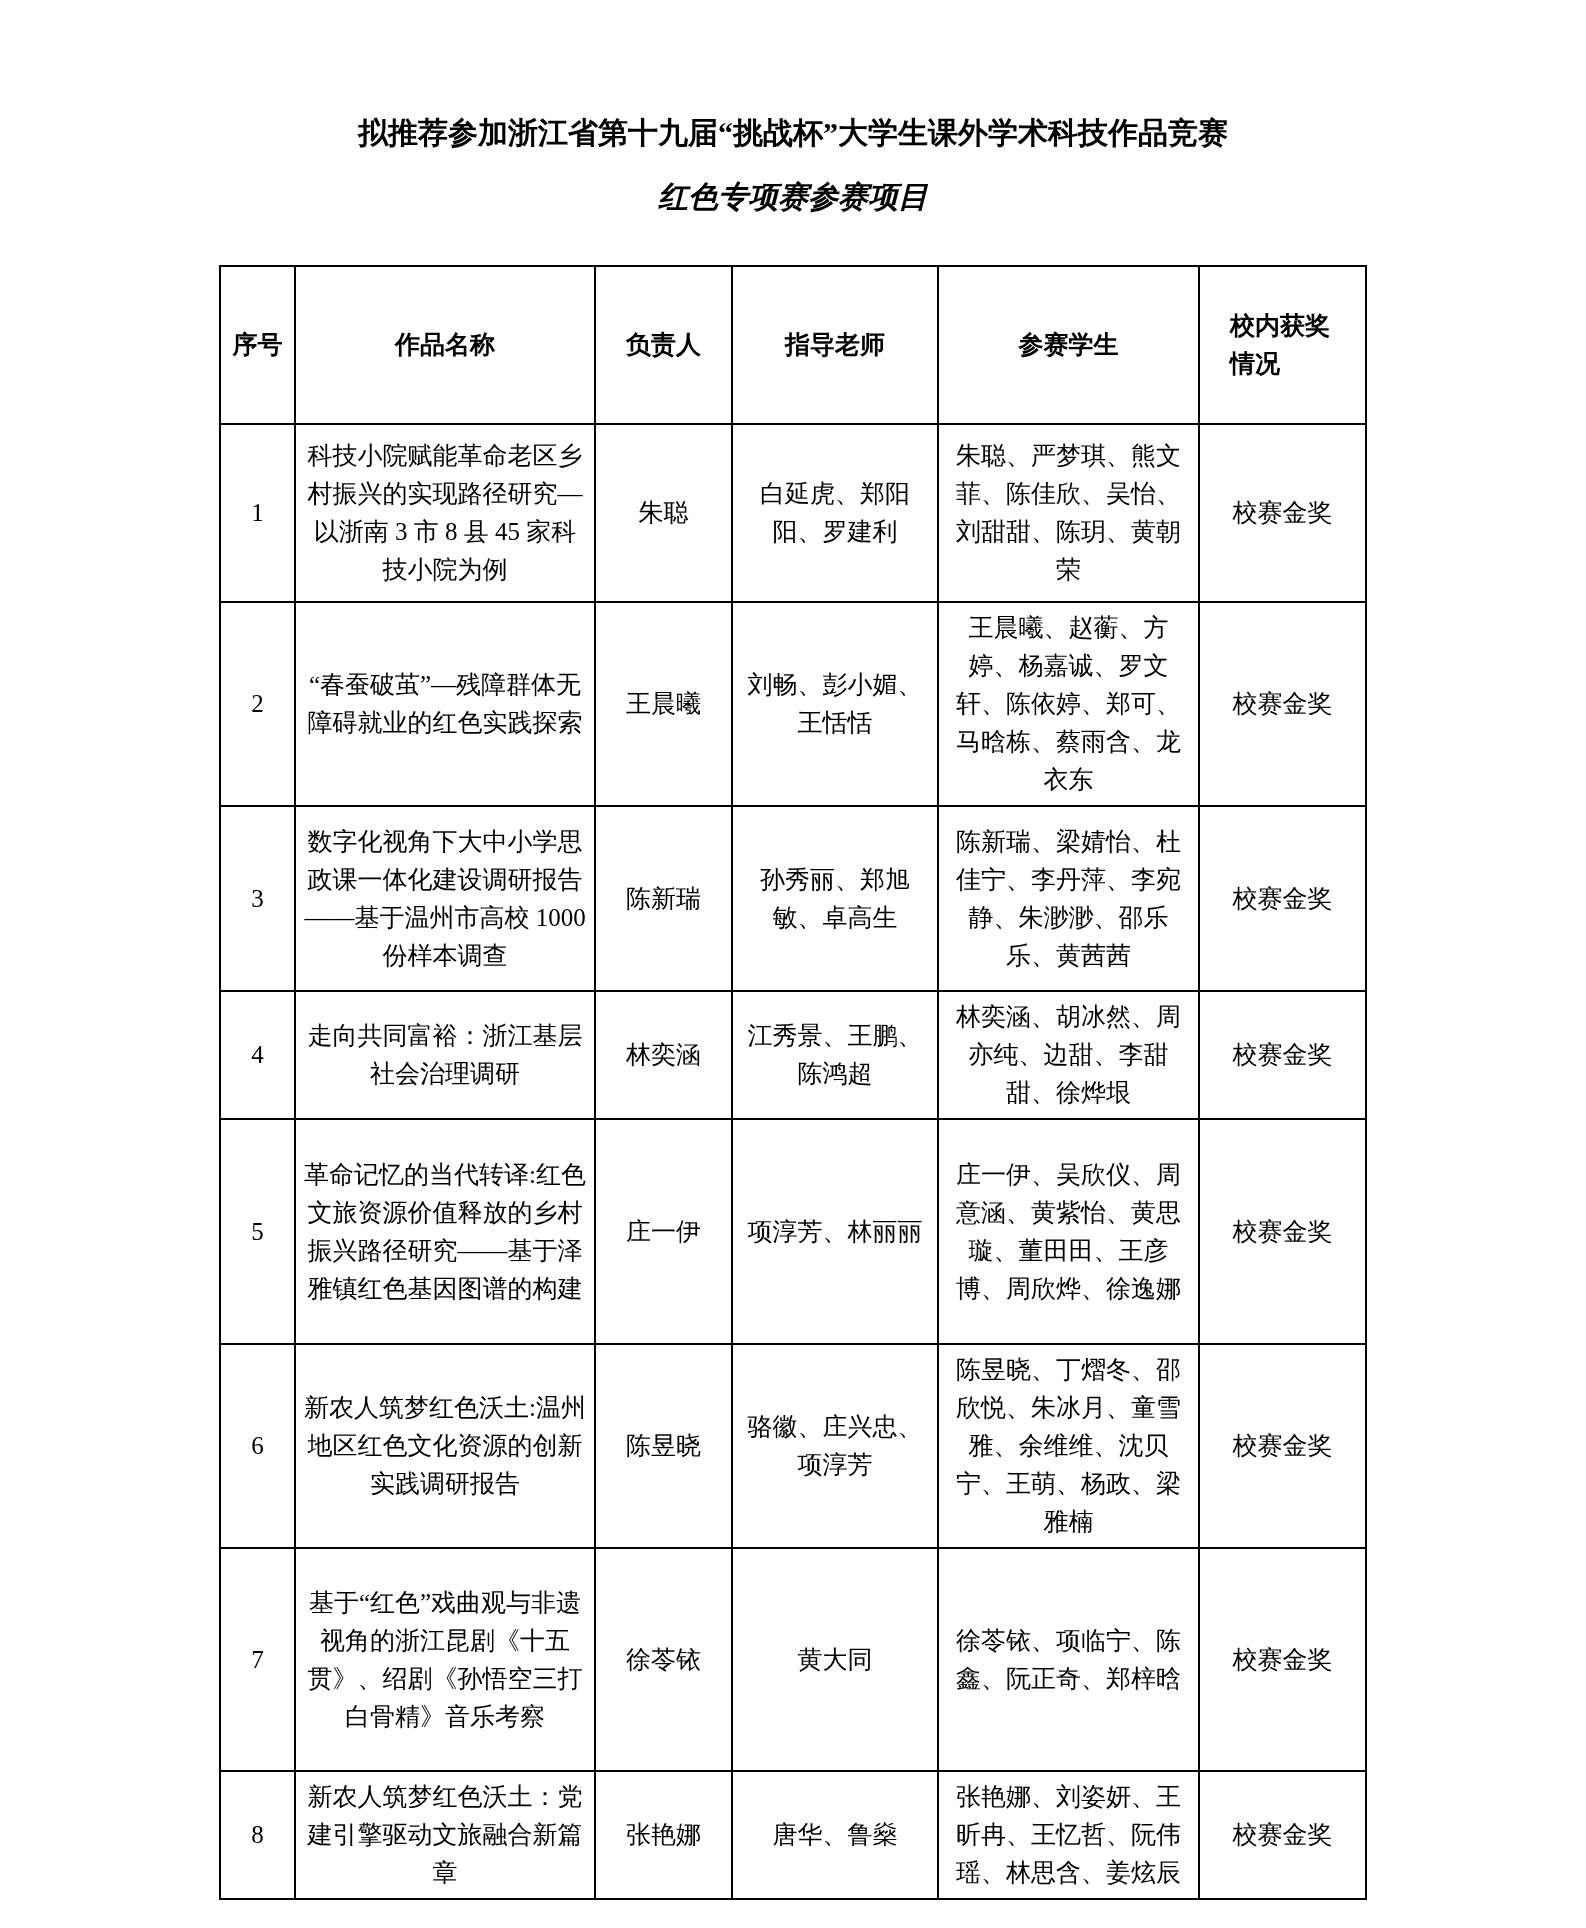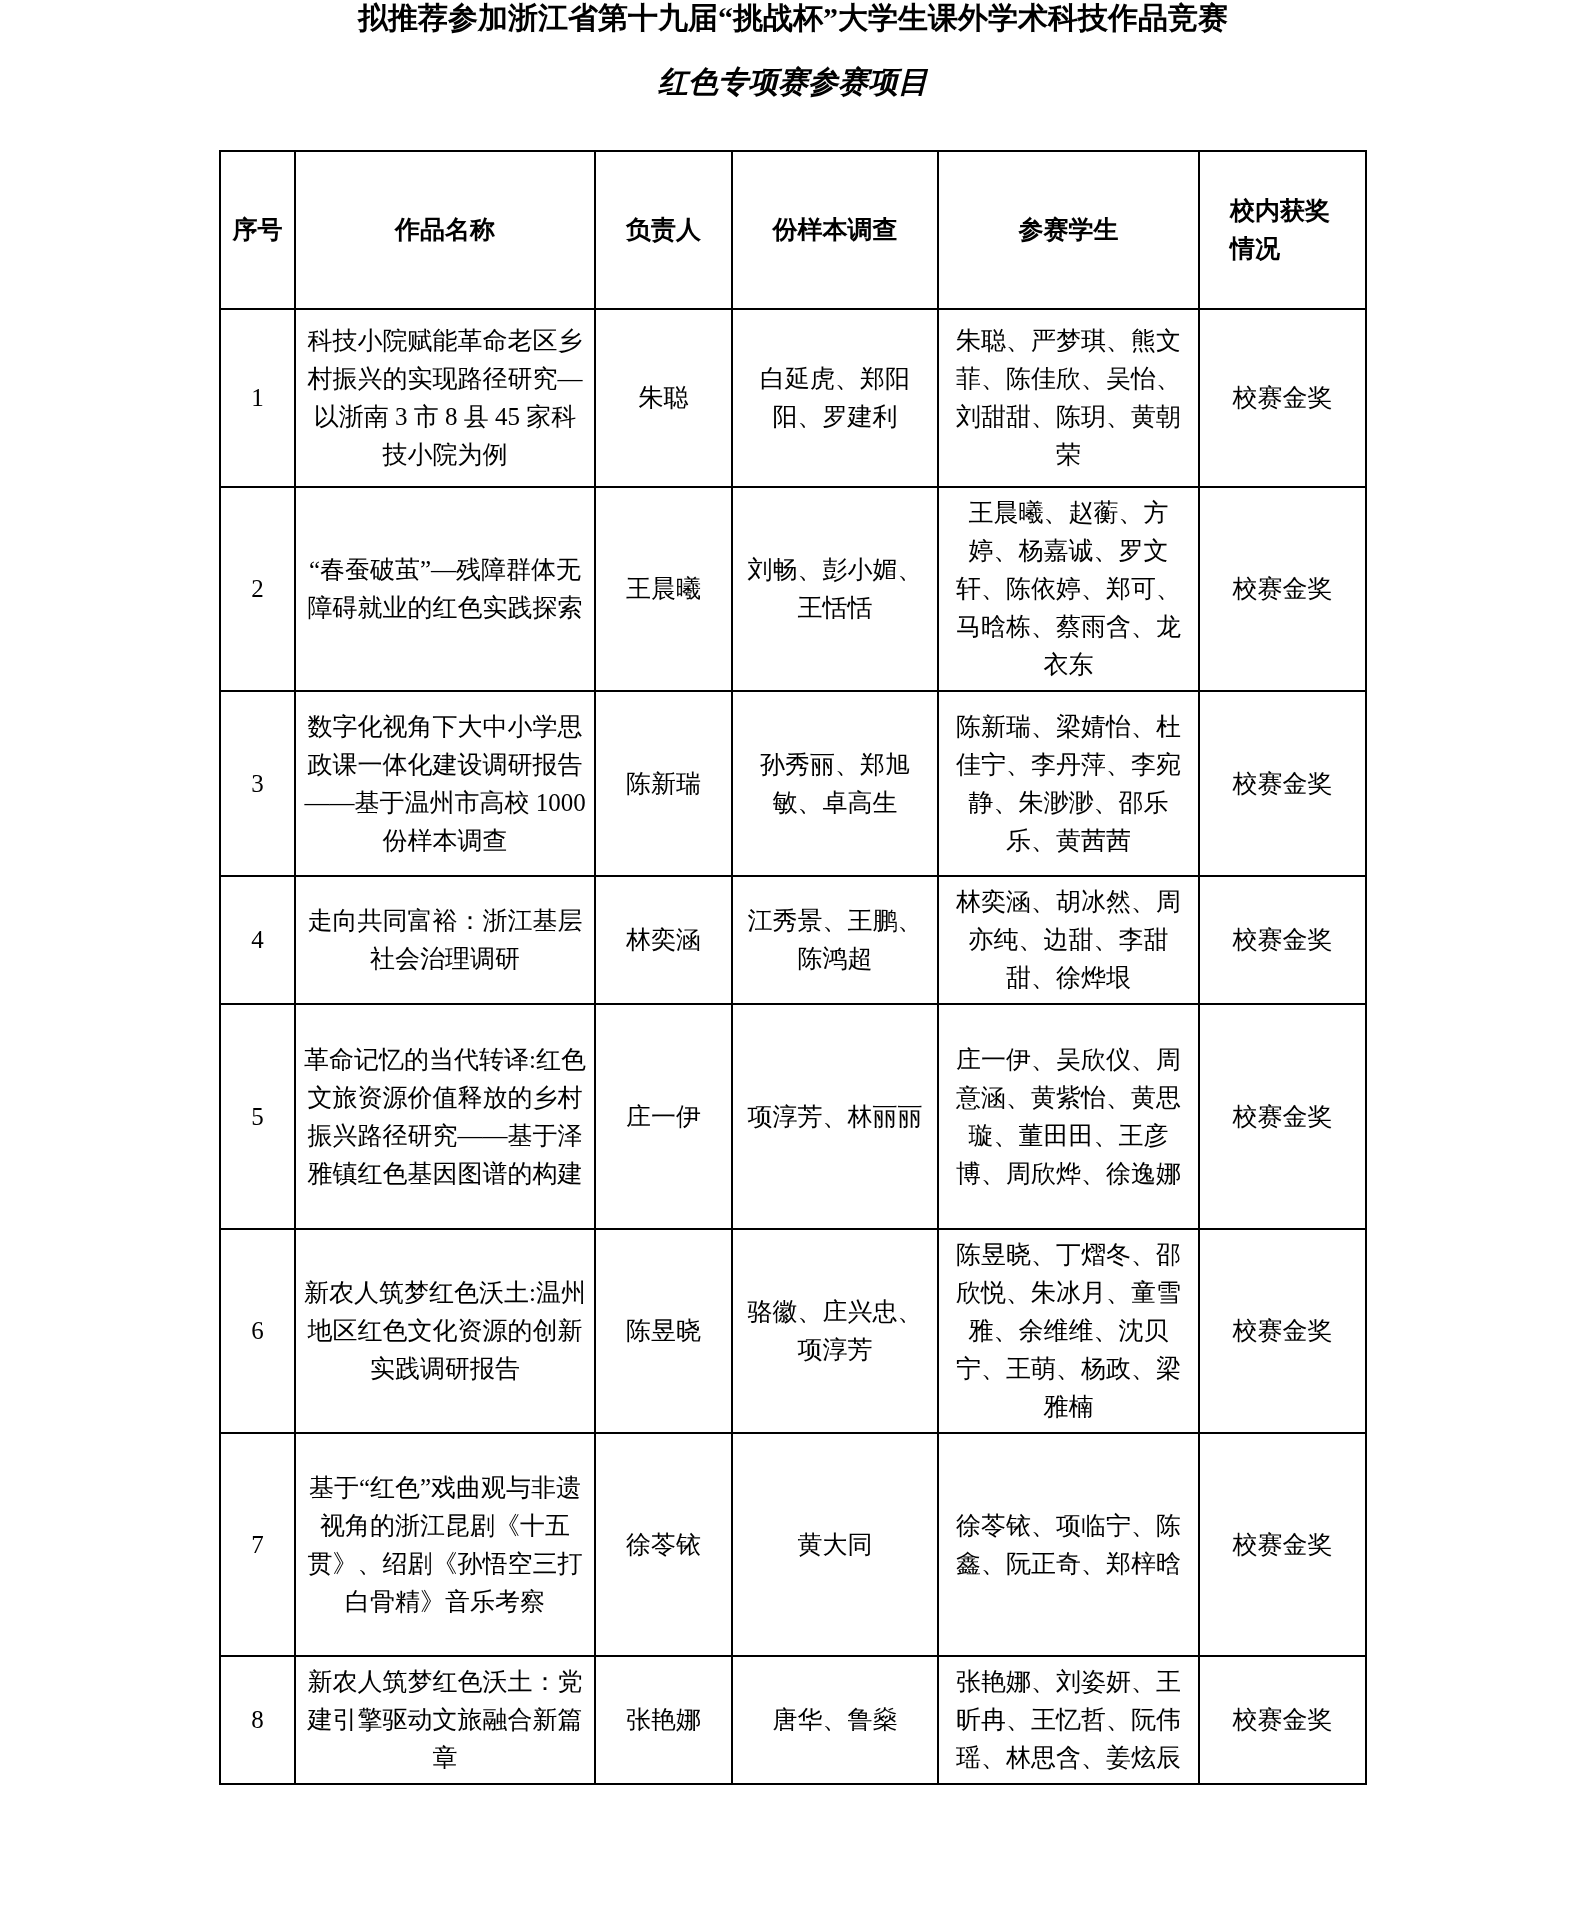--- a/index.html
+++ b/index.html
@@ -17,21 +17,21 @@
     font-family: "Liberation Serif", "DejaVu Serif", serif;
     overflow: hidden;
   }
   .doc-title {
     margin: 0;
     text-align: center;
     font-size: 30px;
     font-weight: bold;
     line-height: 1.2;
   }
-  .doc-title.line1 { }
+  .doc-title.line1 { padding-top: 115px; }
   .doc-title.line2 { padding-top: 28px; font-style: italic; }
   table.projects {
     margin: 50px auto 0 auto;
     width: 1146px;
     border-collapse: collapse;
     table-layout: fixed;
   }
   table.projects th,
   table.projects td {
     border: 2px solid #000000;
@@ -74,21 +74,21 @@
         <col class="c-leader">
       <col class="c-teacher">
         <col class="c-student">
         <col class="c-award">
     </colgroup>
     <thead>
       <tr style="height:158px">
         <th>序号</th>
         <th>作品名称</th>
         <th>负责人</th>
-        <th>份样本调查</th>
+        <th>指导老师</th>
         <th>参赛学生</th>
         <th><span class="award-head-inner">校内获奖情况</span></th>
       </tr>
     </thead>
     <tbody>
       <tr style="height:178px">
         <td>1</td>
         <td class="name-cell">科技小院赋能革命老区乡村振兴的实现路径研究—以浙南 3 市 8 县 45 家科技小院为例</td>
         <td>朱聪</td>
         <td>白延虎、郑阳阳、罗建利</td>

